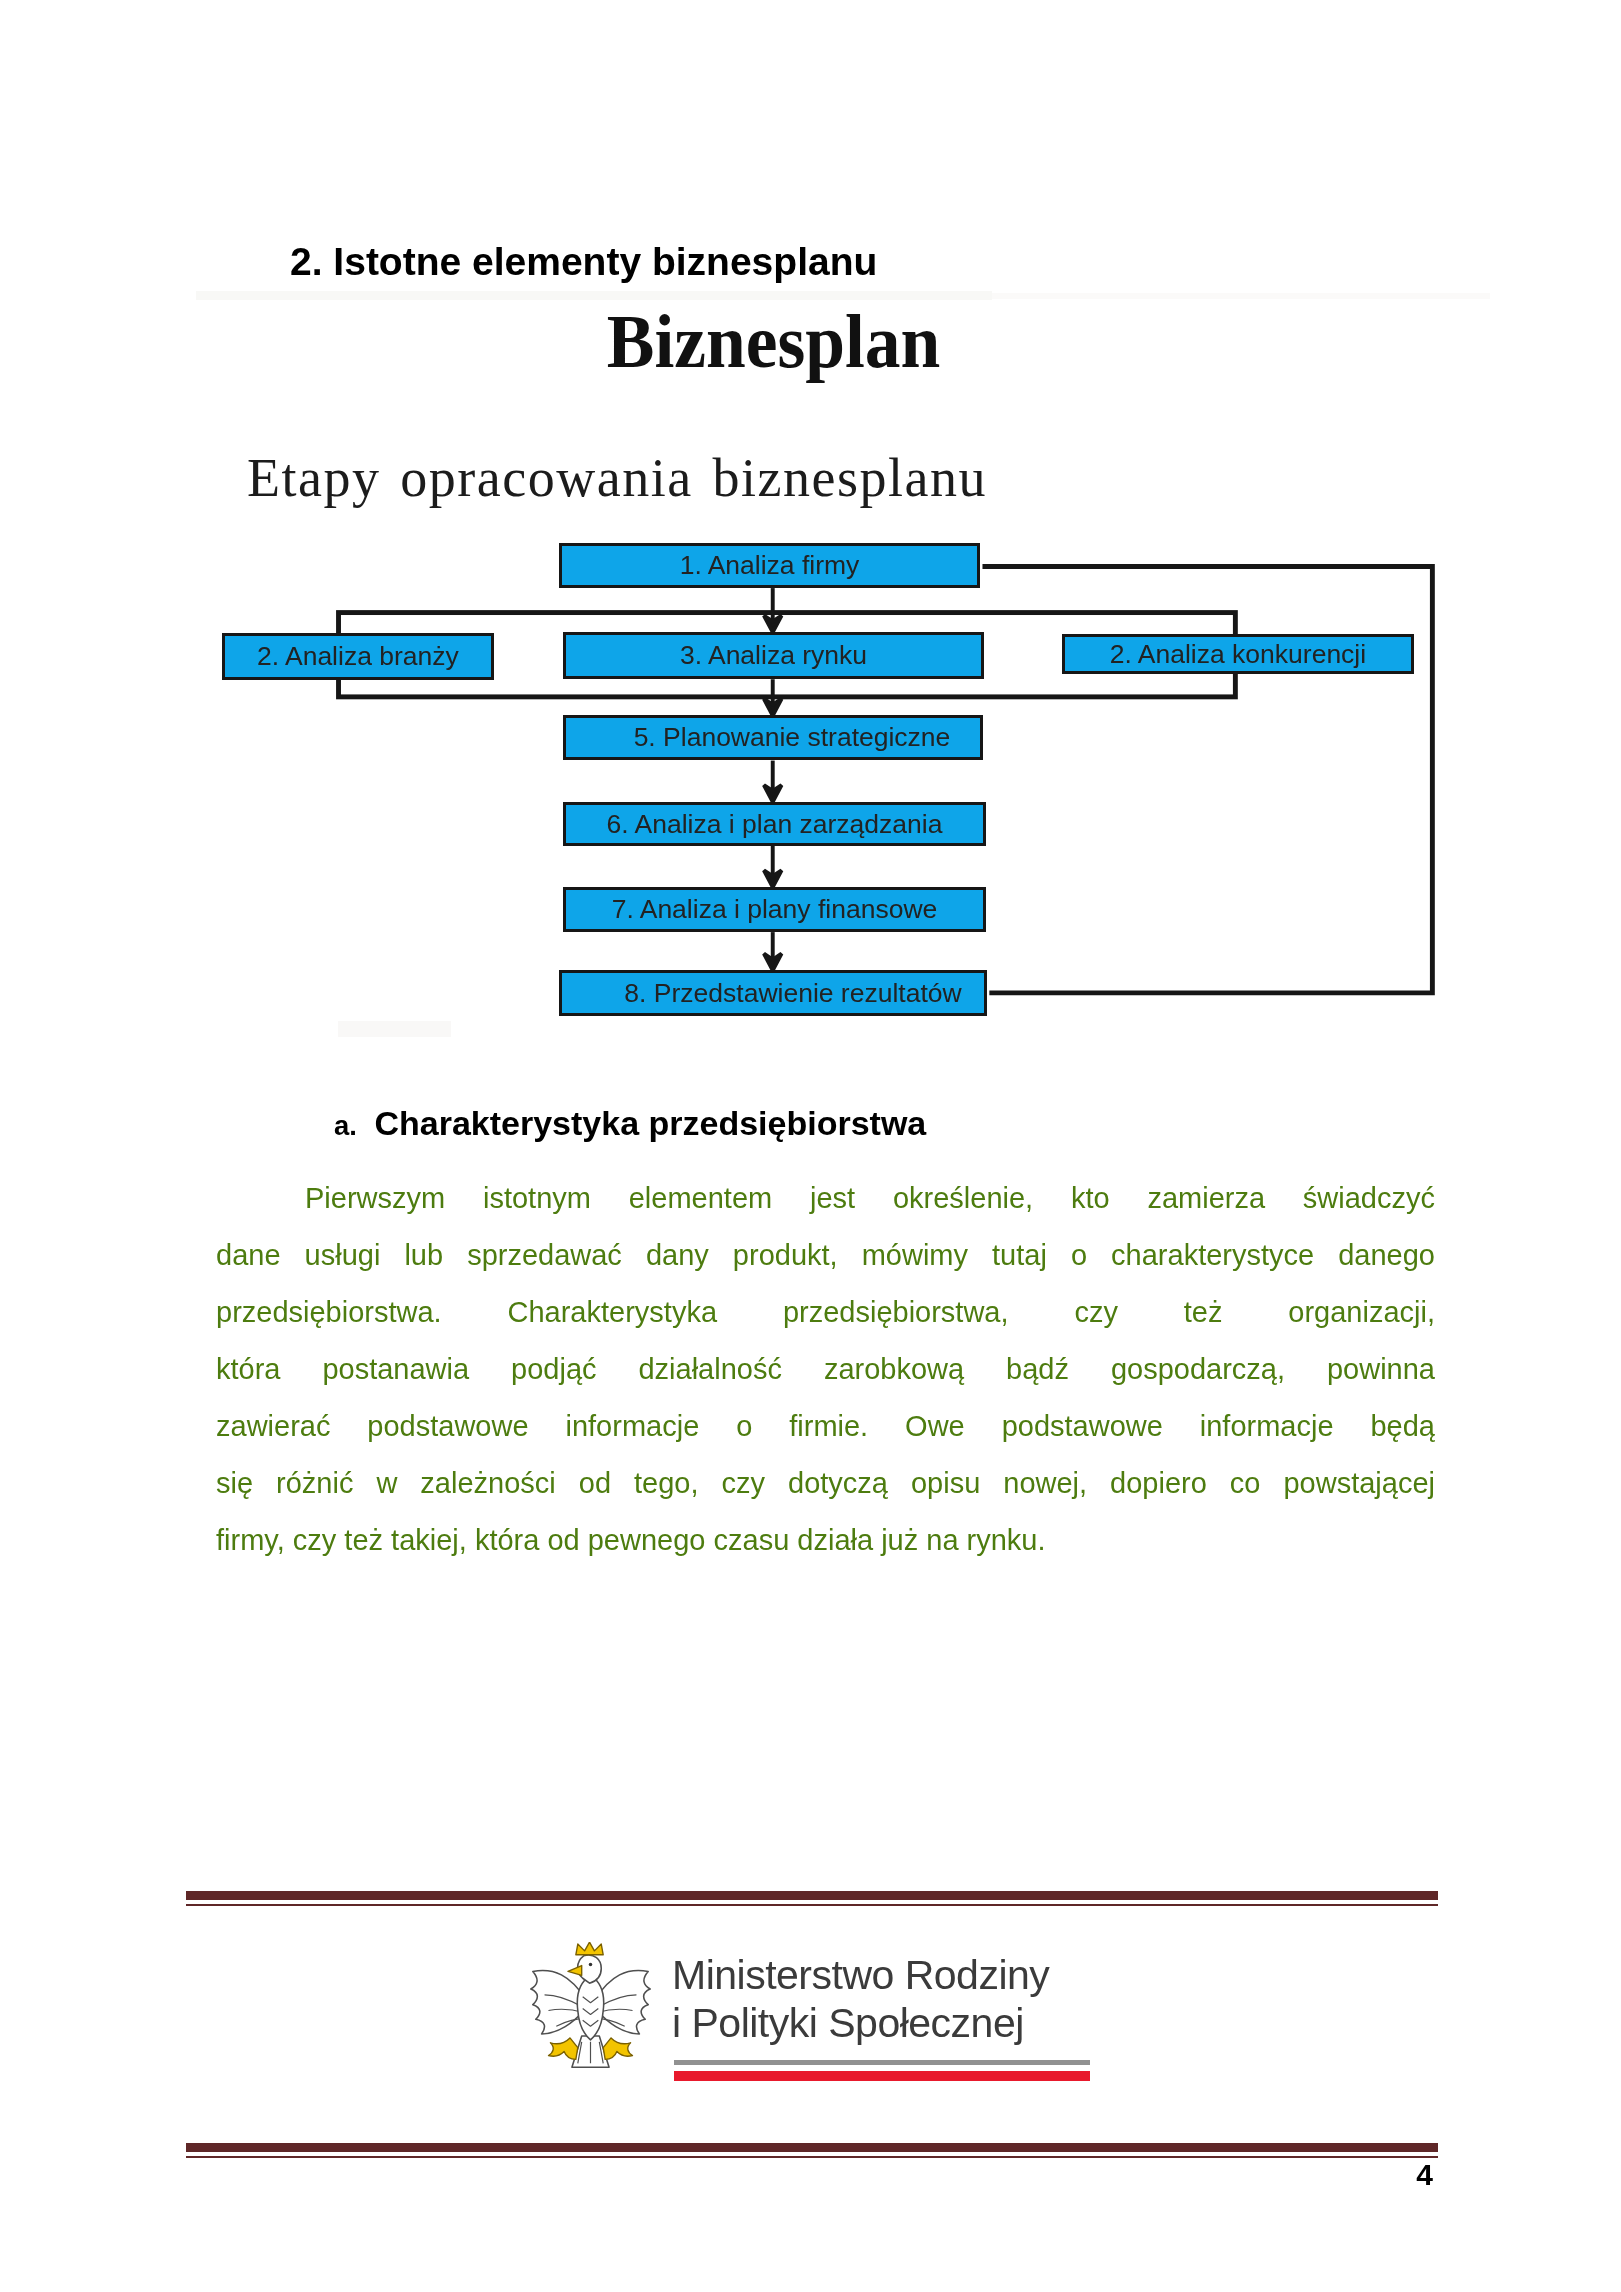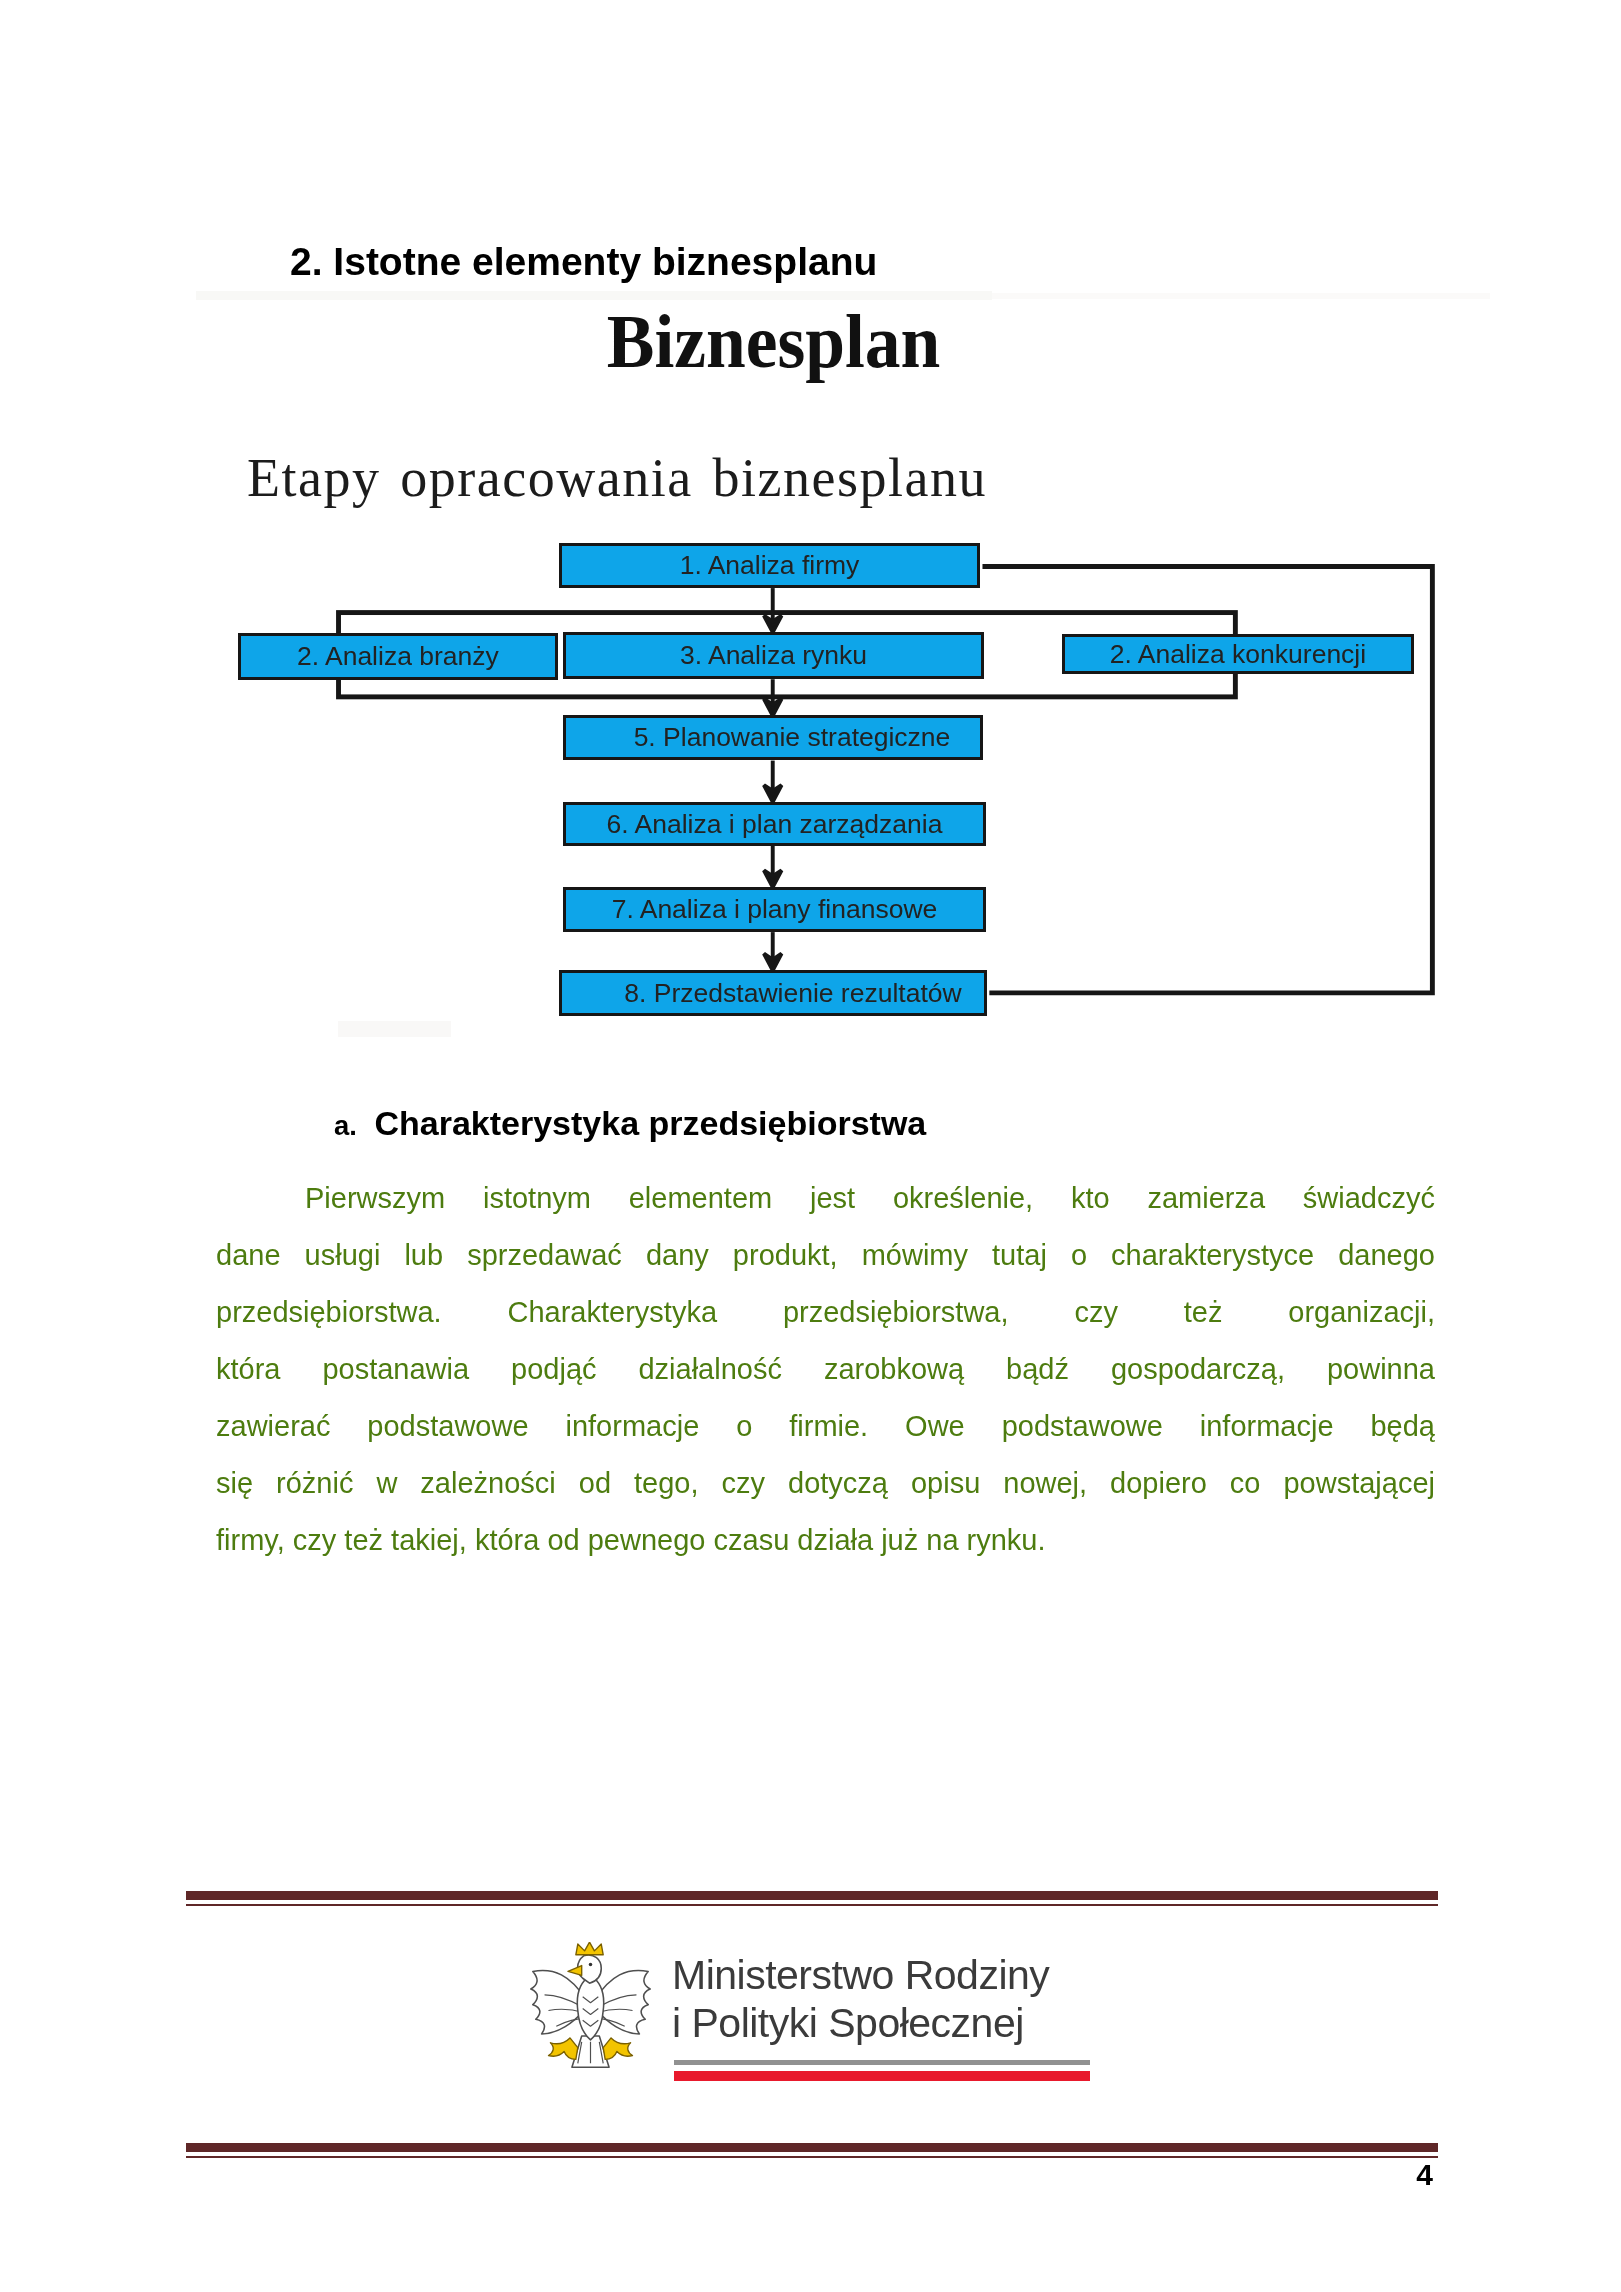--- a/index.html
+++ b/index.html
@@ -31,21 +31,21 @@
   
   #flowchart{left:216px;top:534px;width:1235px;height:510px;}
   #flowchart svg{position:absolute;left:0;top:0;}
   .fc-box{
     position:absolute;box-sizing:border-box;border:3.9px solid #161616;
     background:#0ea5e9;display:flex;align-items:center;justify-content:center;
     font-size:26.5px;color:#222;white-space:nowrap;
     font-family:"Liberation Sans",sans-serif;
   }
   #fc-box1{left:343px;top:8.8px;width:421px;height:45px;}
-  #fc-box2{left:5.9px;top:99px;width:320px;height:47px;margin-left:16px;}
+  #fc-box2{left:5.9px;top:99px;width:272px;height:47px;}
   #fc-box3{left:347px;top:98px;width:421px;height:47px;}
   #fc-box4{left:846px;top:100px;width:352px;height:40px;}
   #fc-box5{left:347px;top:181px;width:420px;height:45px;padding-left:38px;}
   #fc-box6{left:347px;top:268px;width:423px;height:44px;}
   #fc-box7{left:347px;top:353px;width:423px;height:45px;text-align:right;}
   #fc-box8{left:343px;top:436px;width:428px;height:46px;padding-left:40px;}
 
   
   #section-heading{
     left:334px;top:1104px;display:flex;align-items:baseline;gap:17.6px;

